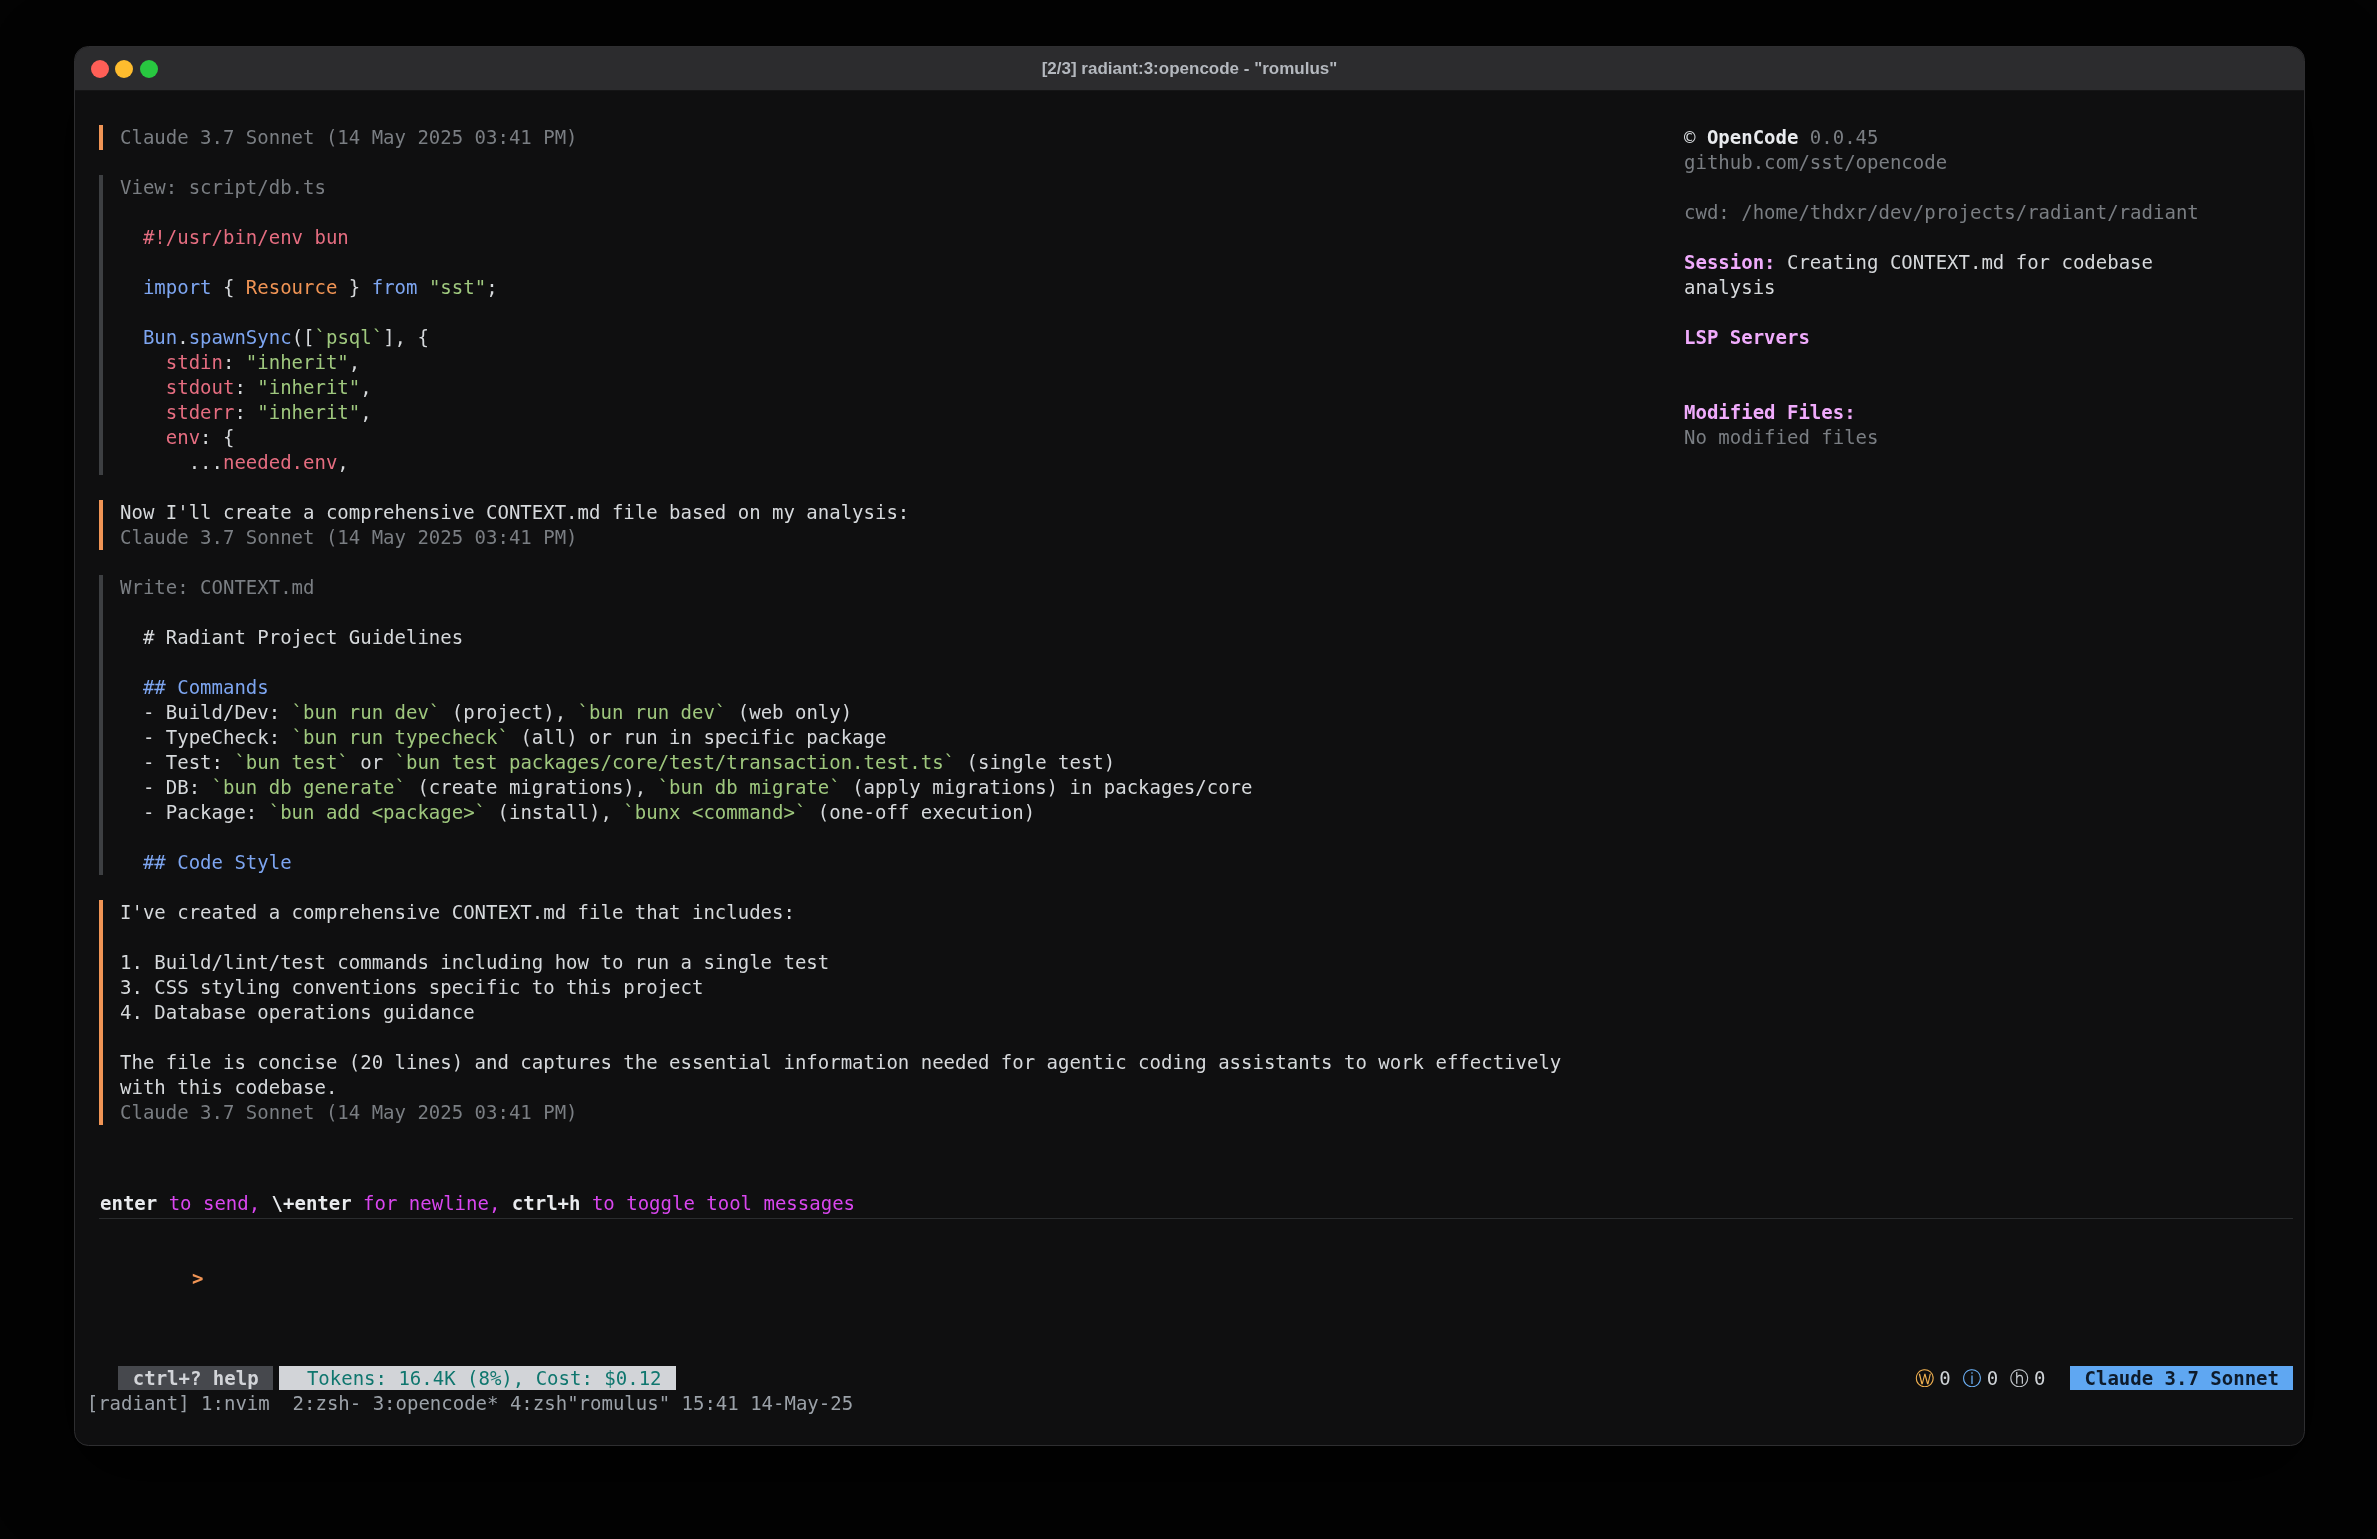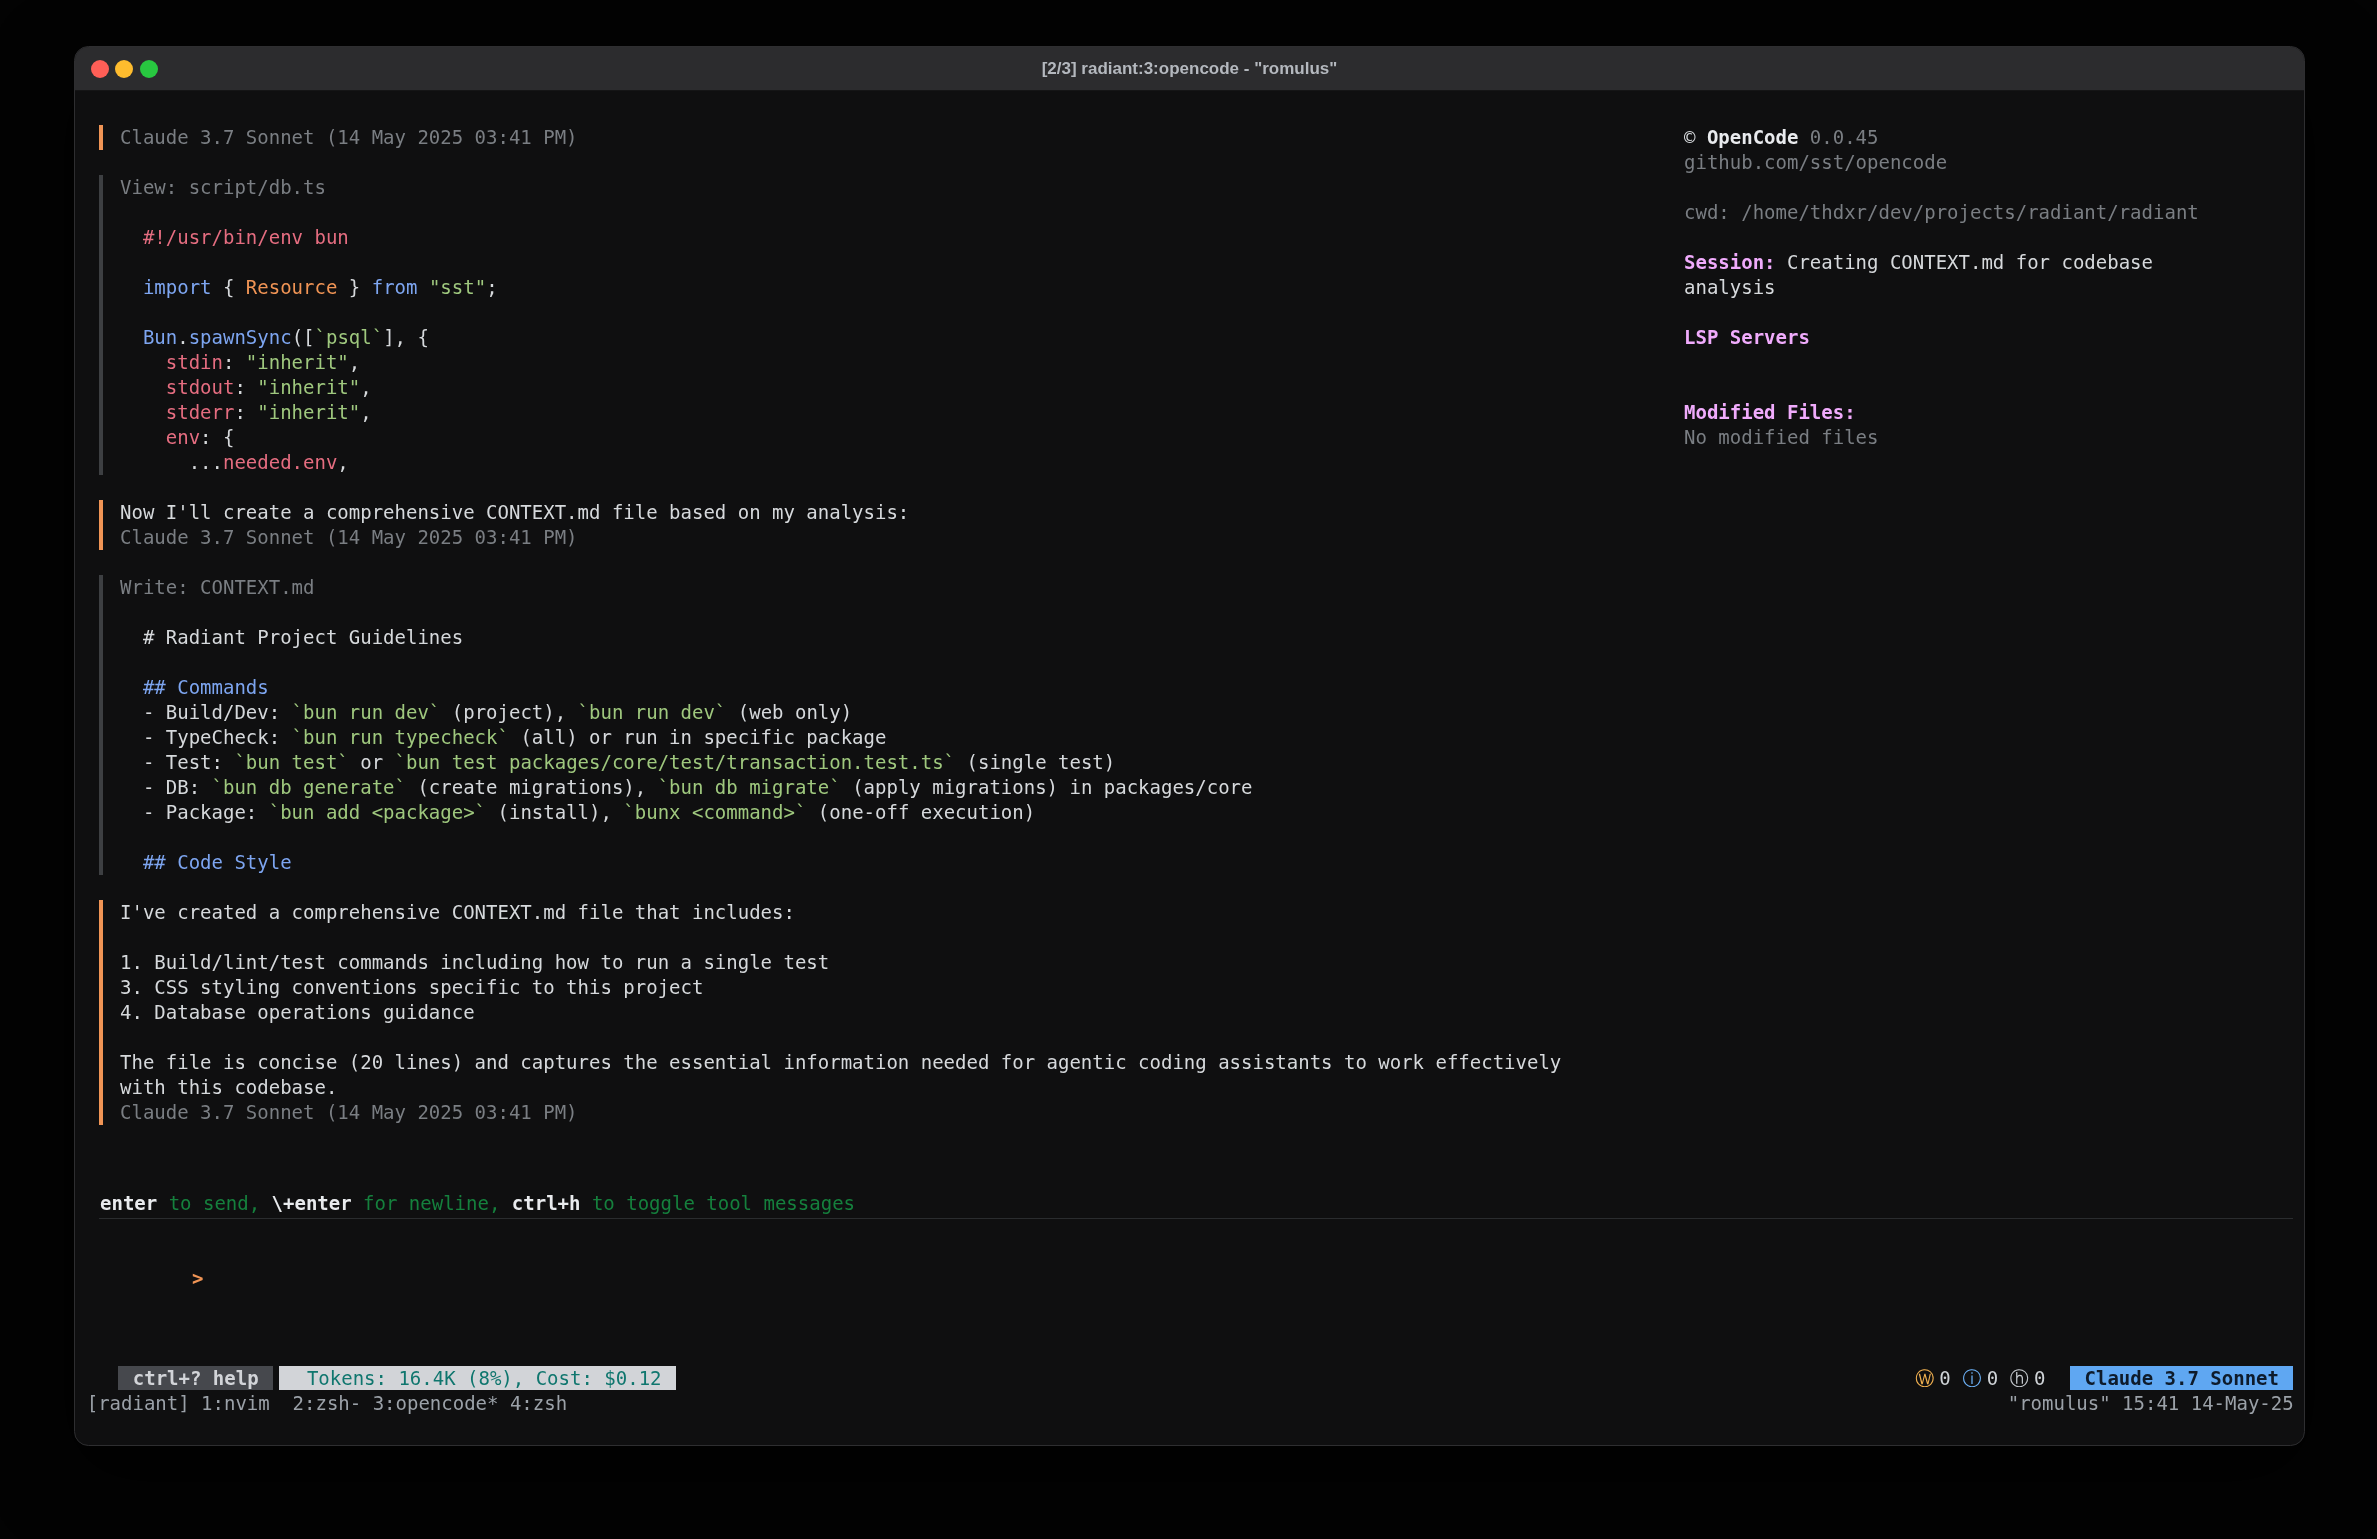--- a/index.html
+++ b/index.html
@@ -13,21 +13,21 @@
   .light.green{background:#28c840;}
   .title{width:100%;text-align:center;font-family:"Liberation Sans",sans-serif;font-weight:700;font-size:17px;color:#b4b8be;}
   .term{position:absolute;left:0;top:44px;right:0;bottom:0;}
   .tline{height:25px;line-height:25px;font-size:19px;white-space:pre;}
   .chat{position:absolute;left:24px;top:34px;width:1559px;}
   .sidebar{position:absolute;left:1609px;top:34px;width:607px;}
   .block{border-left:4.6px solid #3d3f42;padding-left:17px;margin-bottom:25px;}
   .block.accent{border-left-color:#f09455;}
   .c-fg{color:#d6d9dc}
   .c-gray{color:#7a7e83}
-  .c-dim{color:#15803d}
+  .c-dim{color:#d946ef}
   .c-accent{color:#f09455}
   .c-accentB{color:#f0abfc;font-weight:700}
   .c-blue{color:#7da5f0}
   .c-green{color:#9fc87e}
   .c-red{color:#e56d80}
   .c-boldW{color:#e9ebee;font-weight:700}
   .helpline{position:absolute;left:25px;top:1100px;height:25px;line-height:25px;font-size:19px;white-space:pre;}
   .divider{position:absolute;left:24px;top:1127px;width:2194px;height:1.3px;background:#2a2c2e;}
   .promptline{position:absolute;left:25.4px;top:1150px;height:25px;line-height:25px;font-size:19px;font-weight:700;white-space:pre;}
   .statusbar{position:absolute;left:10.4px;top:1275px;width:2208px;height:24px;display:flex;align-items:stretch;}
@@ -35,21 +35,21 @@
   .help-chip{background:#46484d;color:#d2d4d8;font-weight:700;margin-right:5.9px;margin-left:33px;}
   .tokens-chip{background:#d2d4d8;color:#0f766e;padding-left:28px;}
   .spacer{flex:1;}
   .diag{display:flex;align-items:center;font-size:19px;margin-right:13px;line-height:24px;}
   .dicon{margin-right:5.2px;}
   .dicon.warn{color:#f0b050;}
   .dicon.info{color:#6cb0f5;}
   .dicon.hint{color:#c2c6cb;}
   .dcount{color:#cfd3d7;margin-right:11.7px;}
   .model-chip{background:#5fa7f2;color:#0e1b2b;font-weight:700;}
-  .tmuxbar{position:absolute;left:11.7px;top:1300px;width:2207px;height:25px;line-height:25px;font-size:19px;color:#9ba1a8;display:flex;justify-content:space-between;white-space:pre;}
+  .tmuxbar{position:absolute;left:11.7px;top:1300px;width:2207px;height:25px;line-height:25px;font-size:19px;color:#9ba1a8;display:flex;justify-content:flex-start;white-space:pre;}
 </style>
 </head>
 <body>
 
 <div class="screen">
   <div class="window">
 
     <div class="titlebar">
       <div class="traffic">
         <span class="light red"></span>

